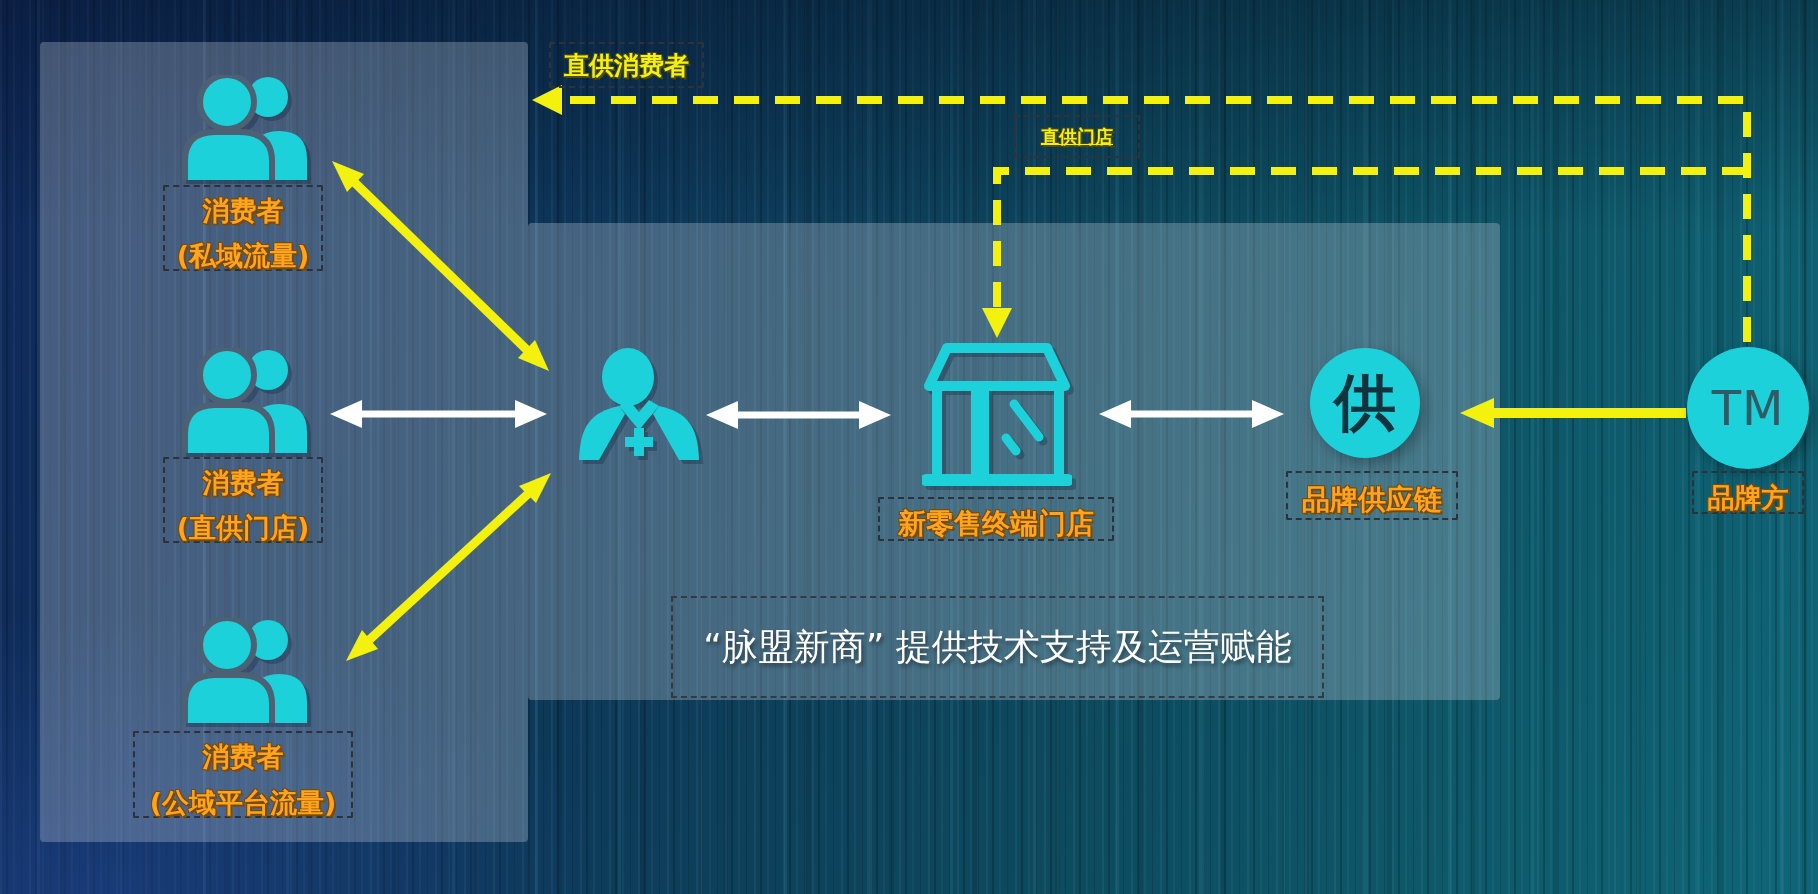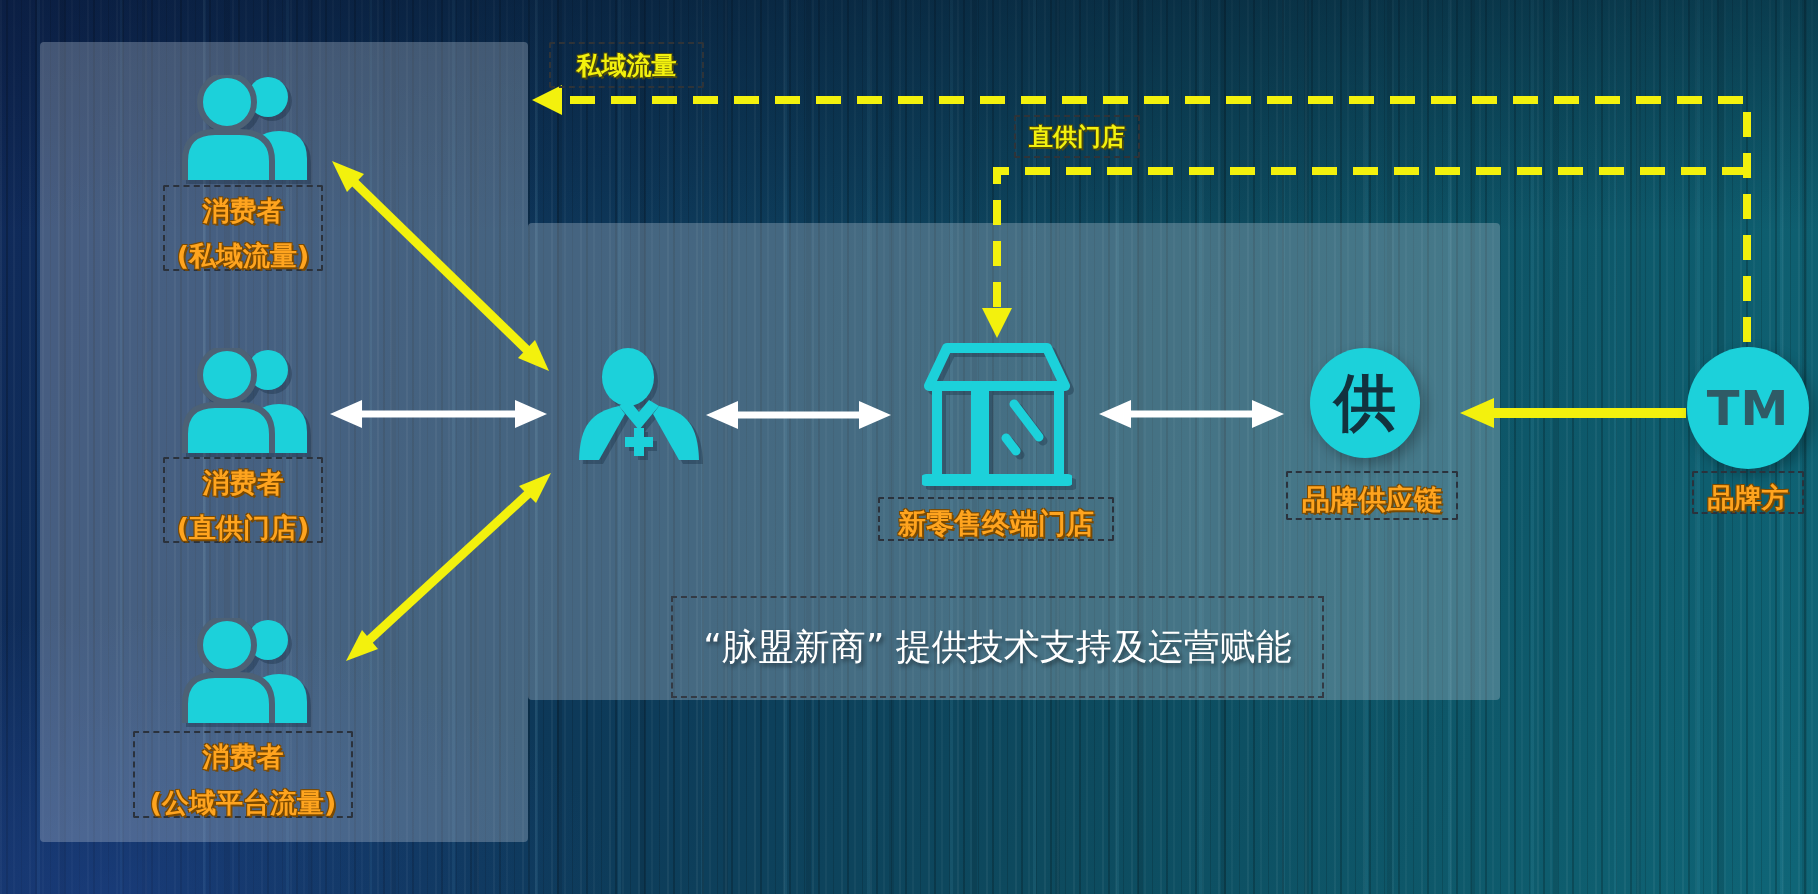--- a/index.html
+++ b/index.html
@@ -180,30 +180,30 @@
   </div>
 
   <div class="circle-node" style="left:1310px;top:348px;width:110px;height:110px;">
     <span style="font-family:'DejaVu Sans Mono',monospace;font-weight:700;font-size:62px;color:#12323E;">供</span>
   </div>
   <div class="label-box" style="left:1286px;top:471px;width:172px;height:49px;align-items:center;">
     <div class="node-text" style="font-size:28px;">品牌供应链</div>
   </div>
 
   <div class="circle-node" style="left:1687px;top:347px;width:122px;height:122px;">
-    <span style="font-weight:700;font-size:48px;color:#2F5B66;letter-spacing:1px;">TM</span>
+    <span style="font-weight:400;font-size:48px;color:#2F5B66;letter-spacing:1px;">TM</span>
   </div>
   <div class="label-box" style="left:1692px;top:471px;width:112px;height:43px;">
     <div class="node-text" style="font-size:27px;">品牌方</div>
   </div>
 
   <div class="label-box" style="left:549px;top:42px;width:155px;height:46px;border-color:#2e3338;">
-    <div class="flow-text" style="font-size:25px;">私域流量</div>
+    <div class="flow-text" style="font-size:25px;">直供消费者</div>
   </div>
   <div class="label-box" style="left:1014px;top:115px;width:126px;height:43px;border-color:#2e3338;">
-    <div class="flow-text" style="font-size:24px;">直供门店</div>
+    <div class="flow-text" style="font-size:18px;text-decoration:underline;">直供门店</div>
   </div>
 
   <div class="banner" style="left:671px;top:596px;width:653px;height:102px;">
     <div class="banner-text">“脉盟新商” 提供技术支持及运营赋能</div>
   </div>
 
 </div>
 
 </body></html>

